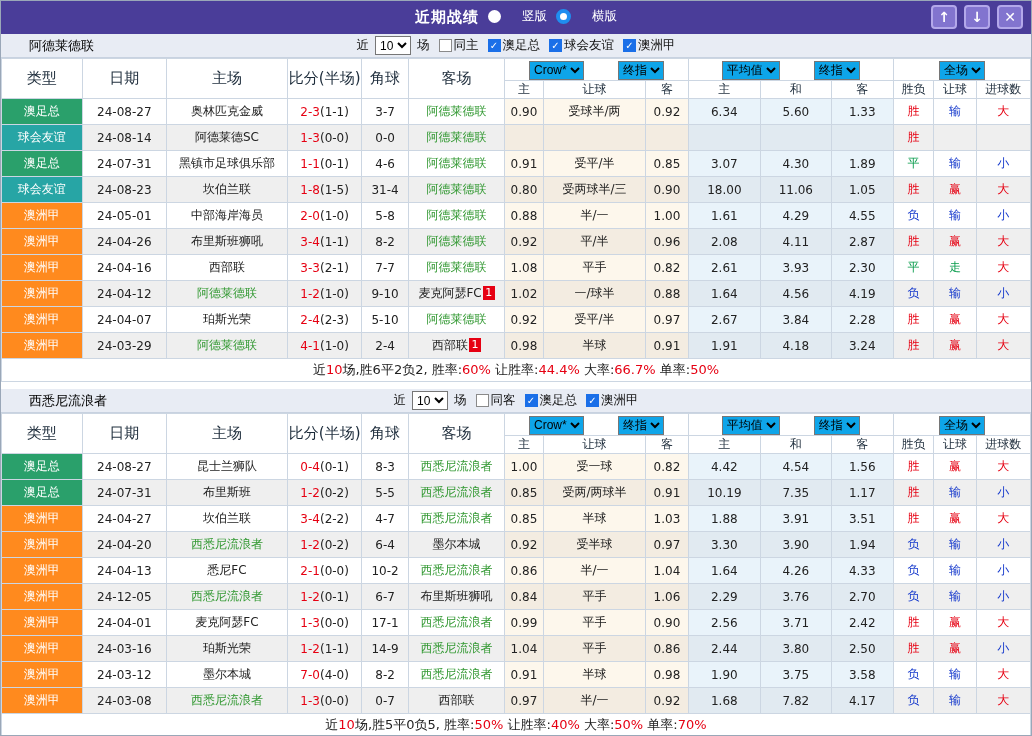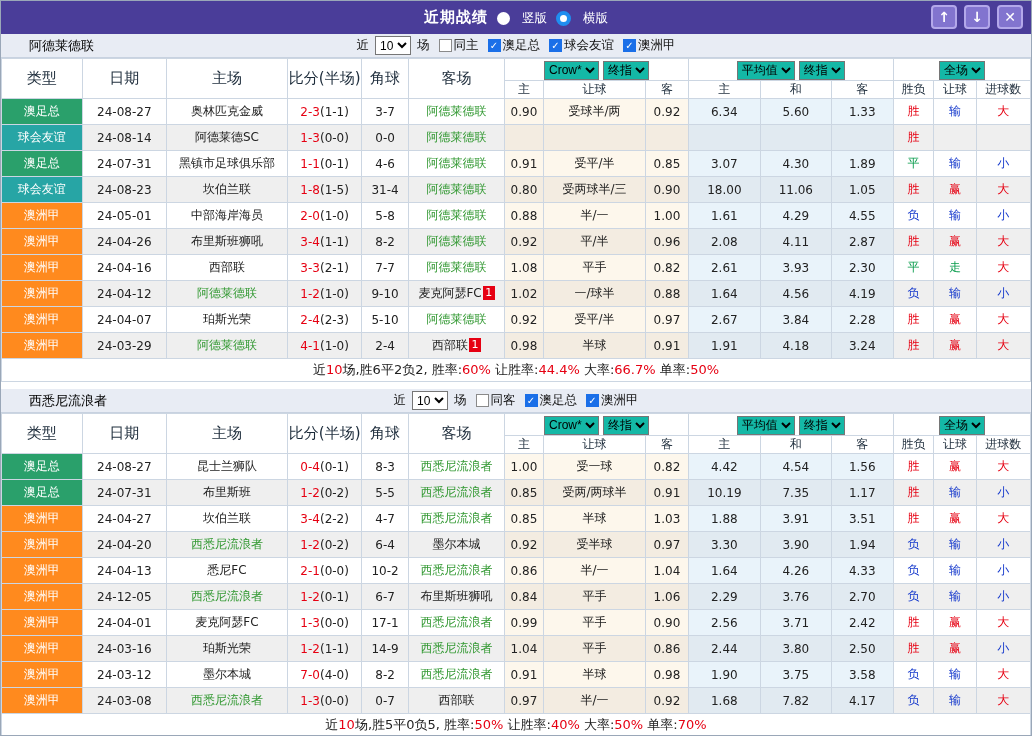--- a/index.html
+++ b/index.html
@@ -1,23 +1,23 @@
 <!DOCTYPE html>
 <html><head>
 <meta charset="utf-8">
 <style>
   *{margin:0;padding:0;box-sizing:border-box}
   html,body{background:#fff}
   body{width:1032px;font-family:"DejaVu Sans","Liberation Sans",sans-serif}
   .window{width:1032px;height:736px;border:1px solid #9aa7b8;background:#fff;display:flex;flex-direction:column;overflow:hidden}
   
   .titlebar{flex:0 0 33px;height:33px;background:#4a3d99;position:relative;display:flex;align-items:center;justify-content:center}
-  .title-group{display:flex;align-items:flex-end;gap:9px;color:#fff}
+  .title-group{display:flex;align-items:flex-start;gap:9px;color:#fff}
   .title{font-size:15px;font-weight:bold;letter-spacing:1px}
-  .radio-item{display:flex;align-items:center;gap:12px;font-size:12.5px;color:#fff;cursor:pointer}
+  .radio-item{display:flex;align-items:center;gap:21px;font-size:12.5px;color:#fff;cursor:pointer}
   .radio{width:13px;height:13px;border-radius:50%;background:#fff;display:inline-block}
   .radio.ring{width:15px;height:15px;border:4px solid #1f8ef0}
   .win-buttons{position:absolute;right:8px;top:4px;display:flex;gap:7px}
   .win-btn{width:26px;height:24px;background:#8274cf;border:2px solid #b3a8ea;border-radius:4px;color:#fff;
            font-size:14px;font-weight:bold;display:flex;align-items:center;justify-content:center;cursor:pointer;
            font-family:"DejaVu Sans",sans-serif;padding:0;line-height:1}
   
   .filter-row{flex:0 0 24px;height:24px;background:#e8ecf4;border-bottom:1px solid #c8d2e0;position:relative;
               display:flex;align-items:center;justify-content:center;font-size:12.5px;color:#111}
   .team-name{position:absolute;left:28px;font-size:13px;color:#000}
@@ -26,21 +26,21 @@
   .cb-item{display:flex;align-items:center;gap:2px;cursor:pointer;margin-left:5px}
   .cb{width:13px;height:13px;display:inline-block;border:1px solid #8a8a8a;background:#fff;font-size:10px;
       line-height:12px;text-align:center;color:#fff;flex:0 0 13px}
   .cb.checked{background:#1a6fe8;border-color:#1a6fe8}
   
   table{width:100%;border-collapse:collapse;table-layout:fixed;text-align:center}
   th,td{border:1px solid #ccd6e2;overflow:hidden;white-space:nowrap}
   thead tr.grp th{height:22px;background:#fff;font-weight:normal}
   thead tr.sub th{height:17px;background:#fff;font-weight:normal;font-size:12px;color:#1c2b3a}
   thead th.base{background:#e7ebf4;font-weight:normal;font-size:15px;color:#1c2b3a}
-  .hdr-select{height:19px;font-size:12px;border:1px solid #767676;background:#14b8a6;margin:0 2px;max-width:92px}
+  .hdr-select{height:19px;font-size:12px;border:1px solid #767676;background:#0ea5e9;margin:0 17px;max-width:92px}
   tbody td{height:26px;font-size:12px;color:#222}
   tbody tr:nth-child(odd) td{background:#fff}
   tbody tr:nth-child(even) td{background:#efefef}
   tbody tr:nth-child(odd) td.ah{background:#fdf7ec}
   tbody tr:nth-child(even) td.ah{background:#f3ece1}
   tbody tr:nth-child(odd) td.eu{background:#e9f3fa}
   tbody tr:nth-child(even) td.eu{background:#e1eaf1}
   tbody td.type{color:#fff;font-size:12px}
   tbody td.type.green{background:#2aa06b}
   tbody td.type.teal{background:#27a5a5}

